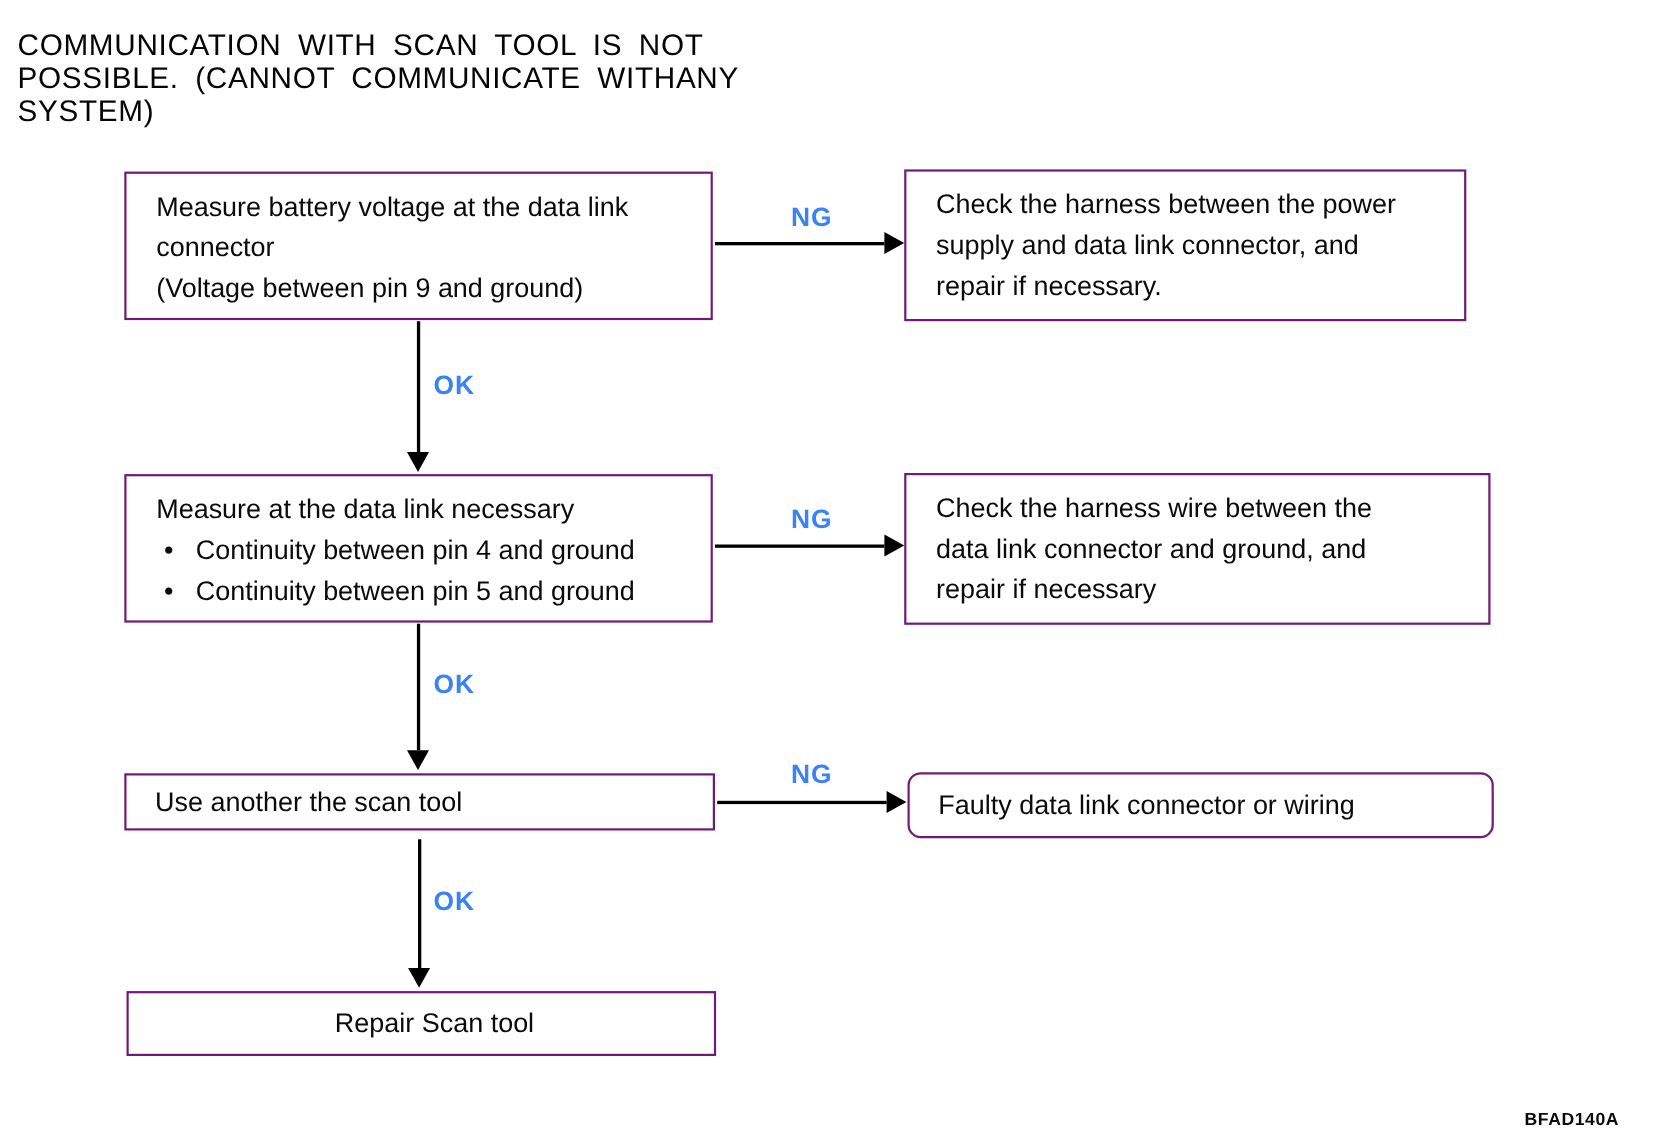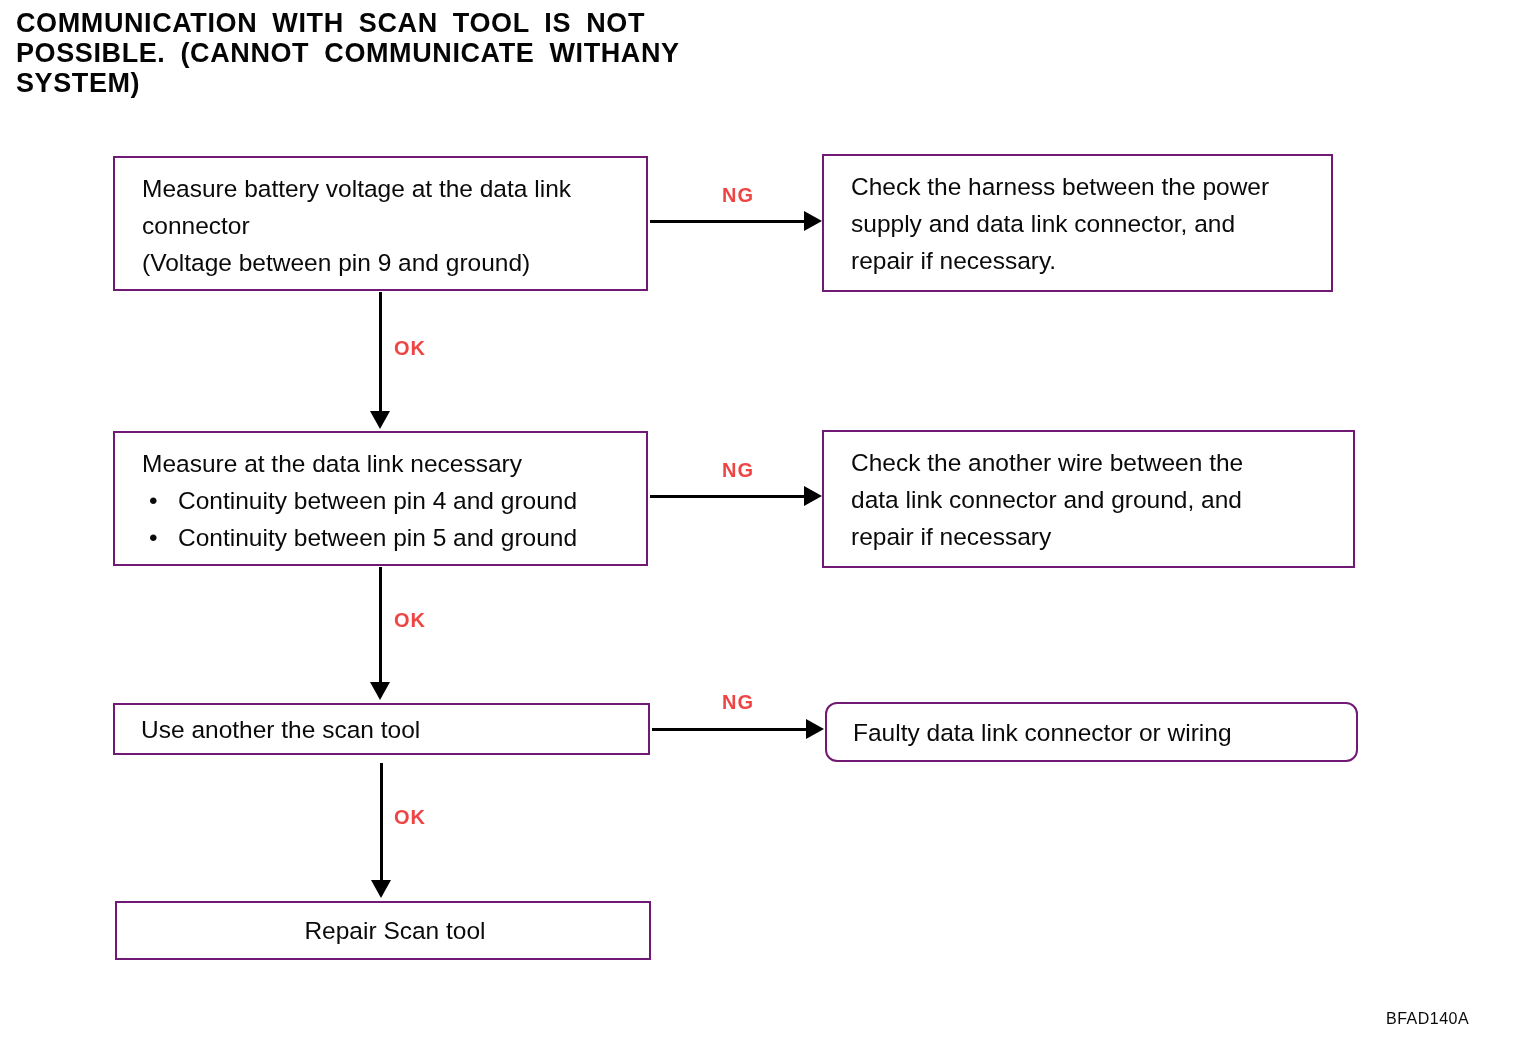--- a/index.html
+++ b/index.html
@@ -14,23 +14,23 @@
     background: #ffffff;
     font-family: "Liberation Sans", sans-serif;
     color: #0a0a0a;
     overflow: hidden;
   }
 
   
   .title {
     position: absolute;
     left: 16px;
-    top: 8px;
+    top: 26px;
     font-size: 27px;
-    font-weight: bold;
+    font-weight: normal;
     line-height: 30px;
     letter-spacing: 0.6px;
     word-spacing: 7px;
     color: #050505;
   }
 
   
   .box {
     position: absolute;
     box-sizing: border-box;
@@ -105,37 +105,37 @@
     width: 0;
     height: 0;
     border-top: 18px solid #000;
     border-left: 10.5px solid transparent;
     border-right: 10.5px solid transparent;
   }
 
   
   .flow-label {
     position: absolute;
-    font-size: 20px;
+    font-size: 24px;
     font-weight: bold;
     letter-spacing: 1px;
-    color: #ef4444;
+    color: #3b82f6;
   }
   .ng-label {
     width: 100px;
     text-align: center;
   }
 
   
   .figure-code {
     position: absolute;
     left: 1386px;
     top: 1010px;
     font-size: 16px;
-    font-weight: normal;
+    font-weight: bold;
     letter-spacing: 0.5px;
   }
 
   
   #step1-box   { left: 113px; top: 156px; width: 535px; height: 135px; }
   #result1-box { left: 822px; top: 154px; width: 511px; height: 138px; }
   #step2-box   { left: 113px; top: 431px; width: 535px; height: 135px; }
   #result2-box { left: 822px; top: 430px; width: 533px; height: 138px; }
   #step3-box   { left: 113px; top: 703px; width: 537px; height: 52px;  }
   #result3-box { left: 825px; top: 702px; width: 533px; height: 60px; border-radius: 12px;  }
@@ -199,21 +199,21 @@
       </div>
       <div class="bullet-row">
         <span class="dot">•</span>
         <span>Continuity between pin 5 and ground</span>
       </div>
     </div>
   </div>
 
   <div class="box" id="result2-box">
     <div class="pad">
-      <div class="bline">Check the another wire between the</div>
+      <div class="bline">Check the harness wire between the</div>
       <div class="bline">data link connector and ground, and</div>
       <div class="bline">repair if necessary</div>
     </div>
   </div>
 
   <div class="h-arrow" id="ng-arrow-2"></div>
   <div class="flow-label ng-label" id="ng-label-2">NG</div>
 
   <div class="v-arrow" id="ok-arrow-2"></div>
   <div class="flow-label" id="ok-label-2">OK</div>

